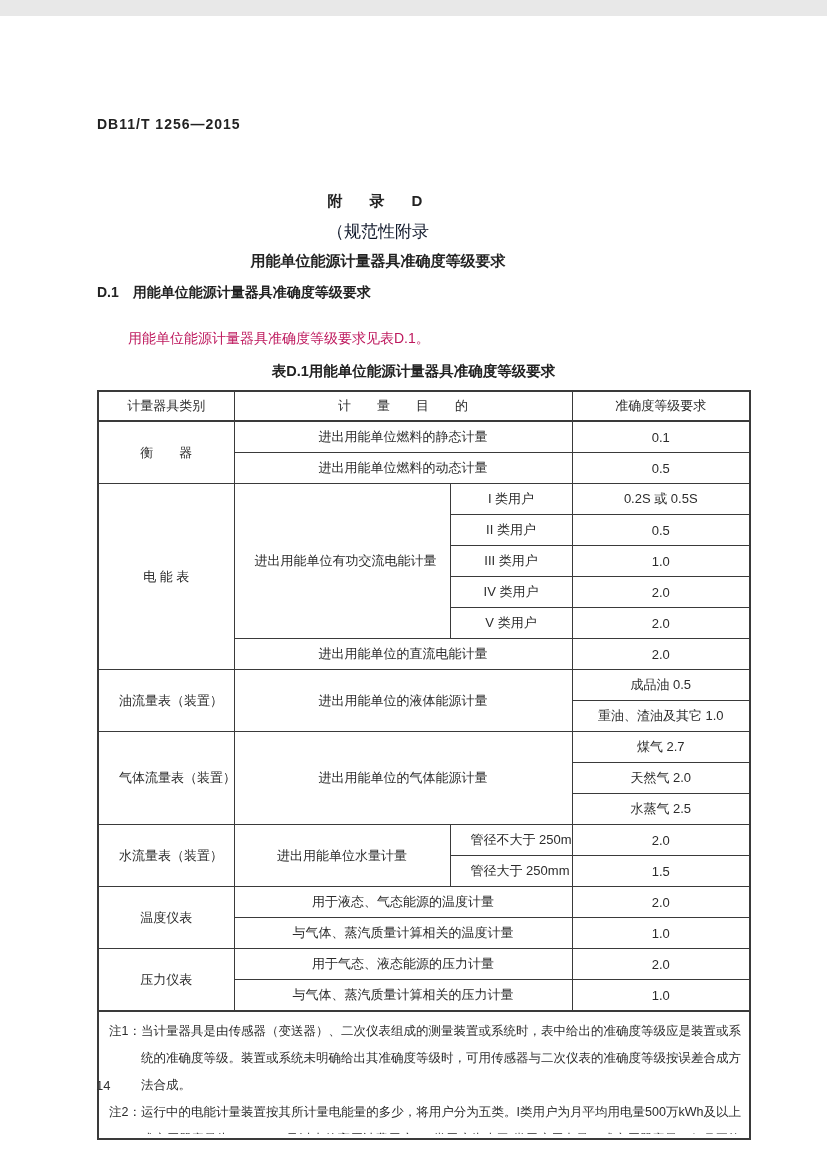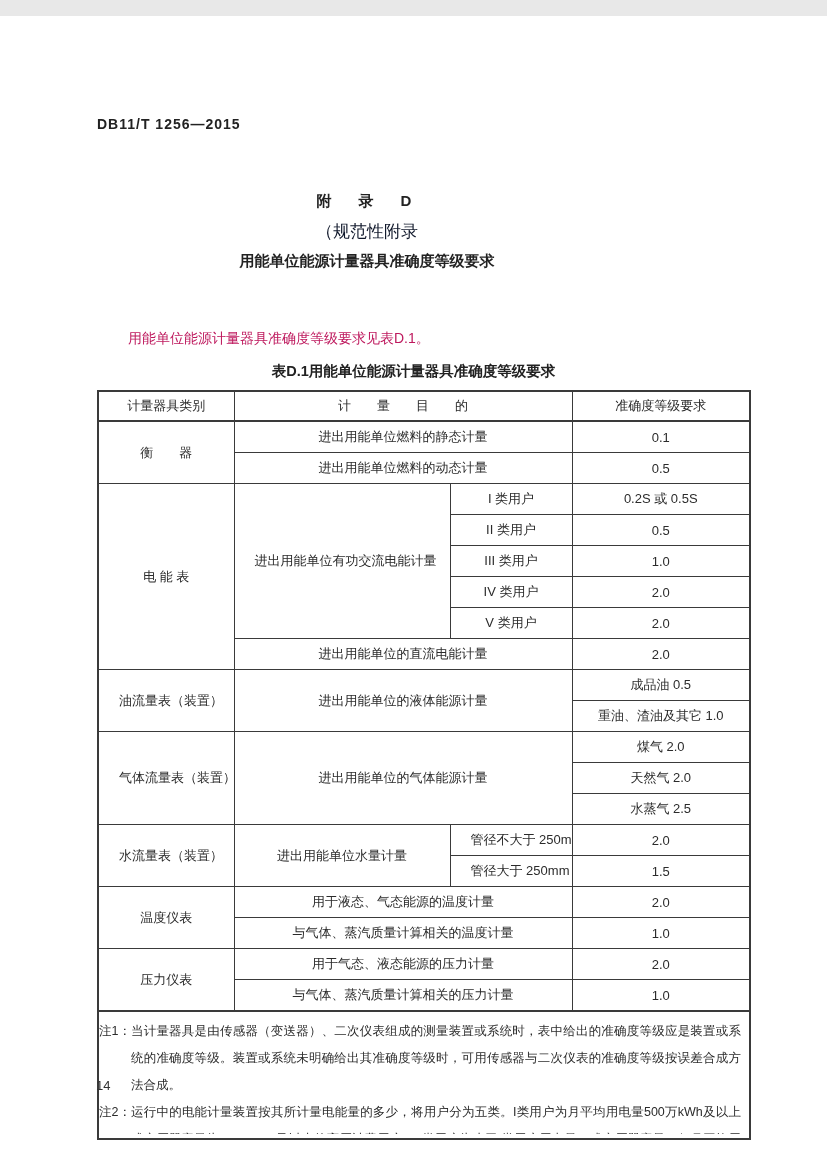--- a/index.html
+++ b/index.html
@@ -25,20 +25,21 @@
     font-weight: 700;
     letter-spacing: 1px;
     color: #222;
   }
   .title-block {
     position: absolute;
     left: 0;
     top: 176px;
     width: 734px;
     text-align: center;
+    padding-left: 11px;
   }
   .title-line1 {
     font-size: 15px;
     font-weight: 700;
     letter-spacing: 6px;
     color: #222;
   }
   .title-line2 {
     margin-top: 9px;
     font-size: 17px;
@@ -98,21 +99,21 @@
     white-space: nowrap;
   }
   table.accuracy th.hdr {
     height: 24px;
     border-bottom: 2px solid #3a3a3a;
   }
   table.accuracy td.notes-cell {
     height: auto;
     text-align: left;
     white-space: normal;
-    padding: 6px 8px 4px 0;
+    padding: 6px 8px 4px 10px;
     border-top: 2px solid #3a3a3a;
   }
   .note {
     display: flex;
     align-items: flex-start;
     font-size: 12.5px;
     line-height: 2.15;
     color: #2b2b2b;
   }
   .note-label {
@@ -141,20 +142,23 @@
 <div class="page">
 
   <div class="doc-number">DB11/T 1256—2015</div>
 
   <div class="title-block">
     <div class="title-line1">附　录　D</div>
     <div class="title-line2">（规范性附录</div>
     <div class="title-line3">用能单位能源计量器具准确度等级要求</div>
   </div>
 
+  <div class="section-heading">
+    <span class="sec-num">D.1</span><span>用能单位能源计量器具准确度等级要求</span>
+  </div>
 
   <div class="intro-paragraph">用能单位能源计量器具准确度等级要求见表D.1。</div>
 
   <div class="table-caption">表D.1用能单位能源计量器具准确度等级要求</div>
 
   <table class="accuracy">
     <colgroup>
       <col style="width:136px">
       <col style="width:216px">
       <col style="width:122px">
@@ -209,21 +213,21 @@
         <td colspan="2" rowspan="2">进出用能单位的液体能源计量</td>
         <td>成品油 0.5</td>
       </tr>
       <tr>
         <td>重油、渣油及其它 1.0</td>
       </tr>
 
       <tr>
         <td rowspan="3">气体流量表（装置）</td>
         <td colspan="2" rowspan="3">进出用能单位的气体能源计量</td>
-        <td>煤气 2.0</td>
+        <td>煤气 2.7</td>
       </tr>
       <tr>
         <td>天然气 2.0</td>
       </tr>
       <tr>
         <td>水蒸气 2.5</td>
       </tr>
 
       <tr>
         <td rowspan="2">水流量表（装置）</td>

